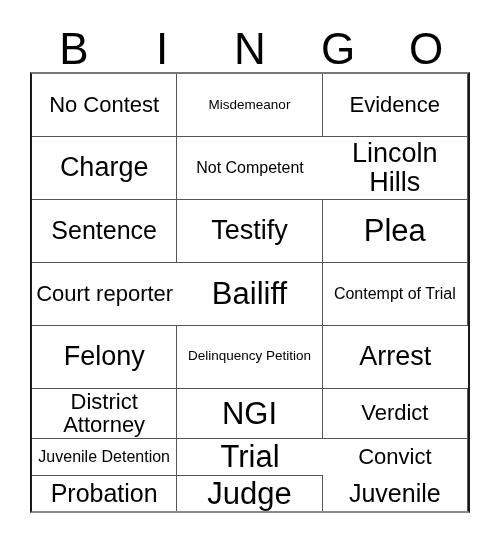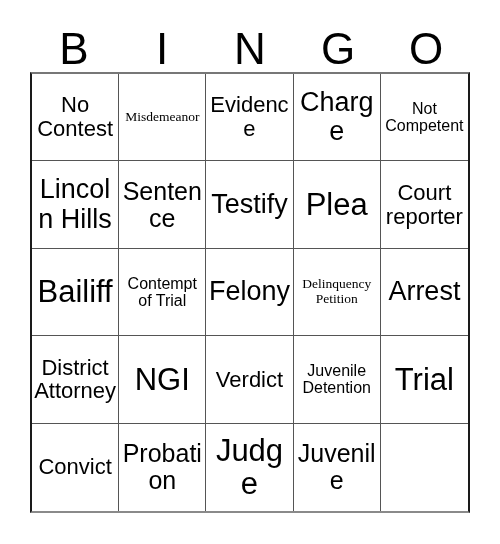--- a/index.html
+++ b/index.html
@@ -53,21 +53,21 @@
     left: 30px;
     top: 72px;
     width: 440px;
     height: 441px;
     border-top: 2px solid #777777;
     border-left: 2px solid #1a1a1a;
     border-right: 2px solid #1a1a1a;
     border-bottom: 2px solid #8a8a8a;
     box-sizing: border-box;
     display: grid;
-    grid-template-columns: repeat(5, 1fr);
+    grid-template-columns: repeat(3, 1fr);
     grid-template-rows: repeat(5, 1fr);
     background: #ffffff;
   }
   .cell {
     position: relative;
     border-right: 1px solid #555555;
     border-bottom: 1px solid #555555;
     box-sizing: border-box;
     display: flex;
     align-items: center;
@@ -87,21 +87,21 @@
     word-wrap: break-word;
     color: #000000;
   }
 
   
   .sz-xl   { font-size: 31px; }
   .sz-lg   { font-size: 27px; }
   .sz-md   { font-size: 22px; }
   .sz-sm   { font-size: 25px; }
   .sz-xs   { font-size: 16px; }
-  .sz-xxs  { font-size: 13.5px; font-family: Liberation Serif, serif; }
+  .sz-xxs  { font-size: 13.5px; }
 </style>
 </head>
 <body>
 
 <div id="card">
 
   <div id="header">
     <div class="header-cell">B</div>
     <div class="header-cell">I</div>
     <div class="header-cell">N</div>

